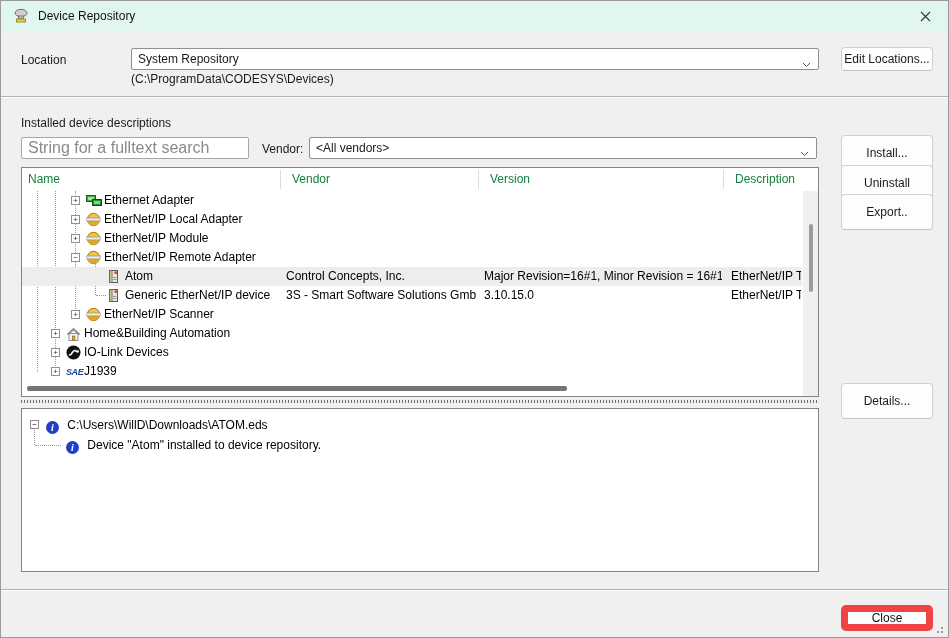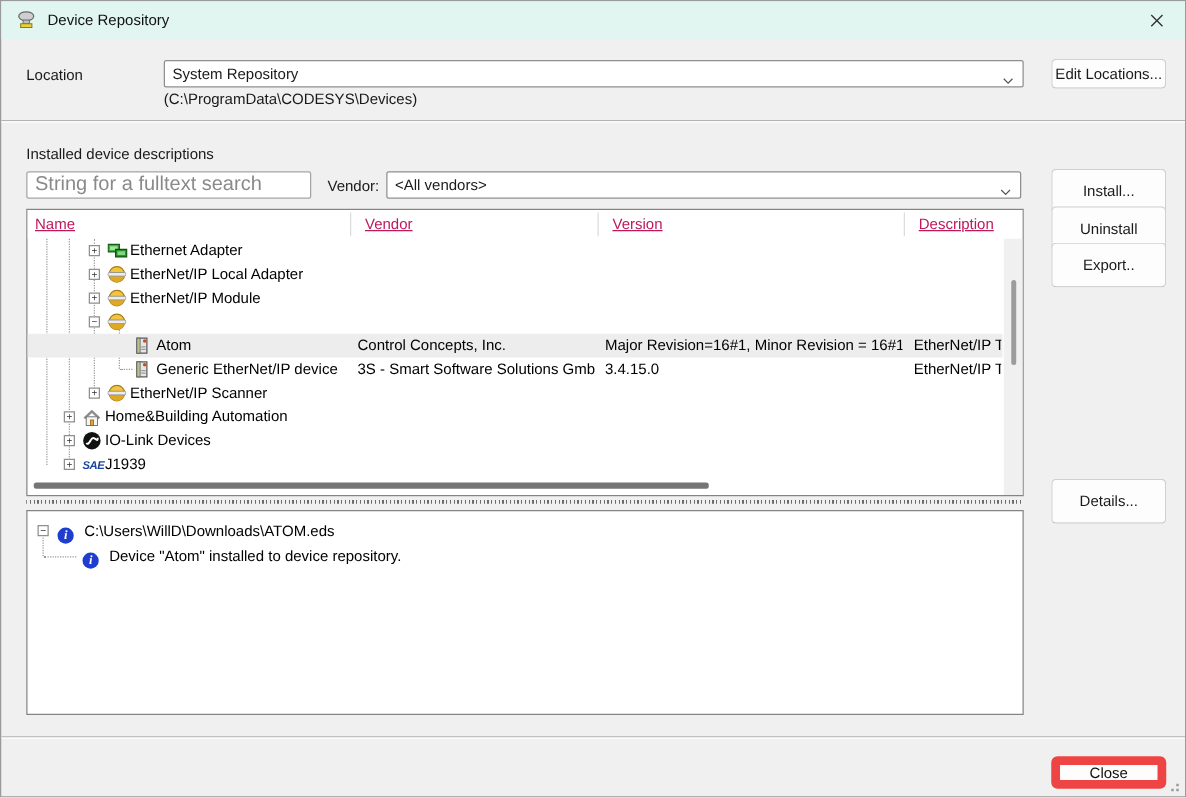--- a/index.html
+++ b/index.html
@@ -30,21 +30,21 @@
   .textinput::placeholder { color:#8a8a8a; }
   .label { position:absolute; color:#1a1a1a; }
 
   .groove { position:absolute; left:0; width:949px; height:2px;
             border-top:1px solid #b3b3b3; border-bottom:1px solid #fff; }
 
   
   .tree-panel { position:absolute; left:20px; top:166px; width:798px; height:230px;
                 background:#fff; border:1px solid #848484; overflow:hidden; }
   .tree-header { position:absolute; left:0; top:0; width:100%; height:23px; background:#fff; }
-  .tree-header .hcell { position:absolute; top:0; height:23px; line-height:23px; color:#be185d;text-decoration:underline; }
+  .tree-header .hcell { position:absolute; top:0; height:23px; line-height:23px; color:#15803d; }
   .tree-header .hsep { position:absolute; top:2px; width:1px; height:19px; background:#dcdcdc; }
   .tree-rows { position:absolute; left:0; top:23px; width:780px; height:190px; }
   .trow { position:absolute; left:0; width:780px; height:19px; line-height:19px; white-space:nowrap; }
   .trow.sel { background:#ededed; }
   .trow .exp { position:absolute; top:5px; width:9px; height:9px; background:#fff;
                border:1px solid #8f8f8f; font:8px/7px "Liberation Sans",sans-serif;
                text-align:center; color:#333; }
   .trow .ticon { position:absolute; top:2px; height:15px; display:flex; align-items:center; }
   .trow .tlabel { position:absolute; top:0; color:#000; }
   .trow .cell { position:absolute; top:0; height:19px; overflow:hidden; color:#000; }
@@ -183,20 +183,21 @@
         </div>
         <div class="trow" style="top: 57px;">
           <span class="exp" style="left: 49px;">−</span>
           <span class="ticon" style="left: 64px;">
             <svg width="15" height="15" viewBox="0 0 15 15">
               <circle cx="7.5" cy="7.5" r="6.2" fill="#f2c53d" stroke="#a87d18"></circle>
               <path d="M1.3 7.5 A6.2 6.2 0 0 0 13.7 7.5 Z" fill="#e0a91f"></path>
               <rect x="0.2" y="6" width="14.6" height="2.9" rx="1.3" fill="#ececec" stroke="#8f8f8f" stroke-width="0.7"></rect>
             </svg>
           </span>
+          <span class="tlabel" style="left: 82px;">EtherNet/IP Remote Adapter</span>
         </div>
         <div class="trow sel" style="top: 76px;">
           <span class="ticon" style="left: 85px;">
             <svg width="13" height="15" viewBox="0 0 13 15">
               <rect x="2.5" y="1.5" width="8" height="12" fill="#e6e6e6" stroke="#5a5a5a"></rect>
               <rect x="2.5" y="1.5" width="2.6" height="12" fill="#b9c48a" stroke="#5a5a5a" stroke-width="0.6"></rect>
               <circle cx="8.7" cy="3.7" r="1.4" fill="#d2491f"></circle>
               <rect x="6" y="8" width="3.5" height="1" fill="#9a9a9a"></rect>
               <rect x="6" y="10" width="3.5" height="1" fill="#9a9a9a"></rect>
             </svg>
@@ -211,21 +212,21 @@
             <svg width="13" height="15" viewBox="0 0 13 15">
               <rect x="2.5" y="1.5" width="8" height="12" fill="#e6e6e6" stroke="#5a5a5a"></rect>
               <rect x="2.5" y="1.5" width="2.6" height="12" fill="#b9c48a" stroke="#5a5a5a" stroke-width="0.6"></rect>
               <circle cx="8.7" cy="3.7" r="1.4" fill="#d2491f"></circle>
               <rect x="6" y="8" width="3.5" height="1" fill="#9a9a9a"></rect>
               <rect x="6" y="10" width="3.5" height="1" fill="#9a9a9a"></rect>
             </svg>
           </span>
           <span class="tlabel" style="left: 103px;">Generic EtherNet/IP device</span>
           <span class="cell" style="left: 264px; width: 190px;">3S - Smart Software Solutions GmbH</span>
-          <span class="cell" style="left: 462px; width: 238px;">3.4.15.0</span>
+          <span class="cell" style="left: 462px; width: 238px;">3.10.15.0</span>
           <span class="cell" style="left: 709px; width: 70px;">EtherNet/IP Ta</span>
         </div>
         <div class="trow" style="top: 114px;">
           <span class="exp" style="left: 49px;">+</span>
           <span class="ticon" style="left: 64px;">
             <svg width="15" height="15" viewBox="0 0 15 15">
               <circle cx="7.5" cy="7.5" r="6.2" fill="#f2c53d" stroke="#a87d18"></circle>
               <path d="M1.3 7.5 A6.2 6.2 0 0 0 13.7 7.5 Z" fill="#e0a91f"></path>
               <rect x="0.2" y="6" width="14.6" height="2.9" rx="1.3" fill="#ececec" stroke="#8f8f8f" stroke-width="0.7"></rect>
             </svg>

